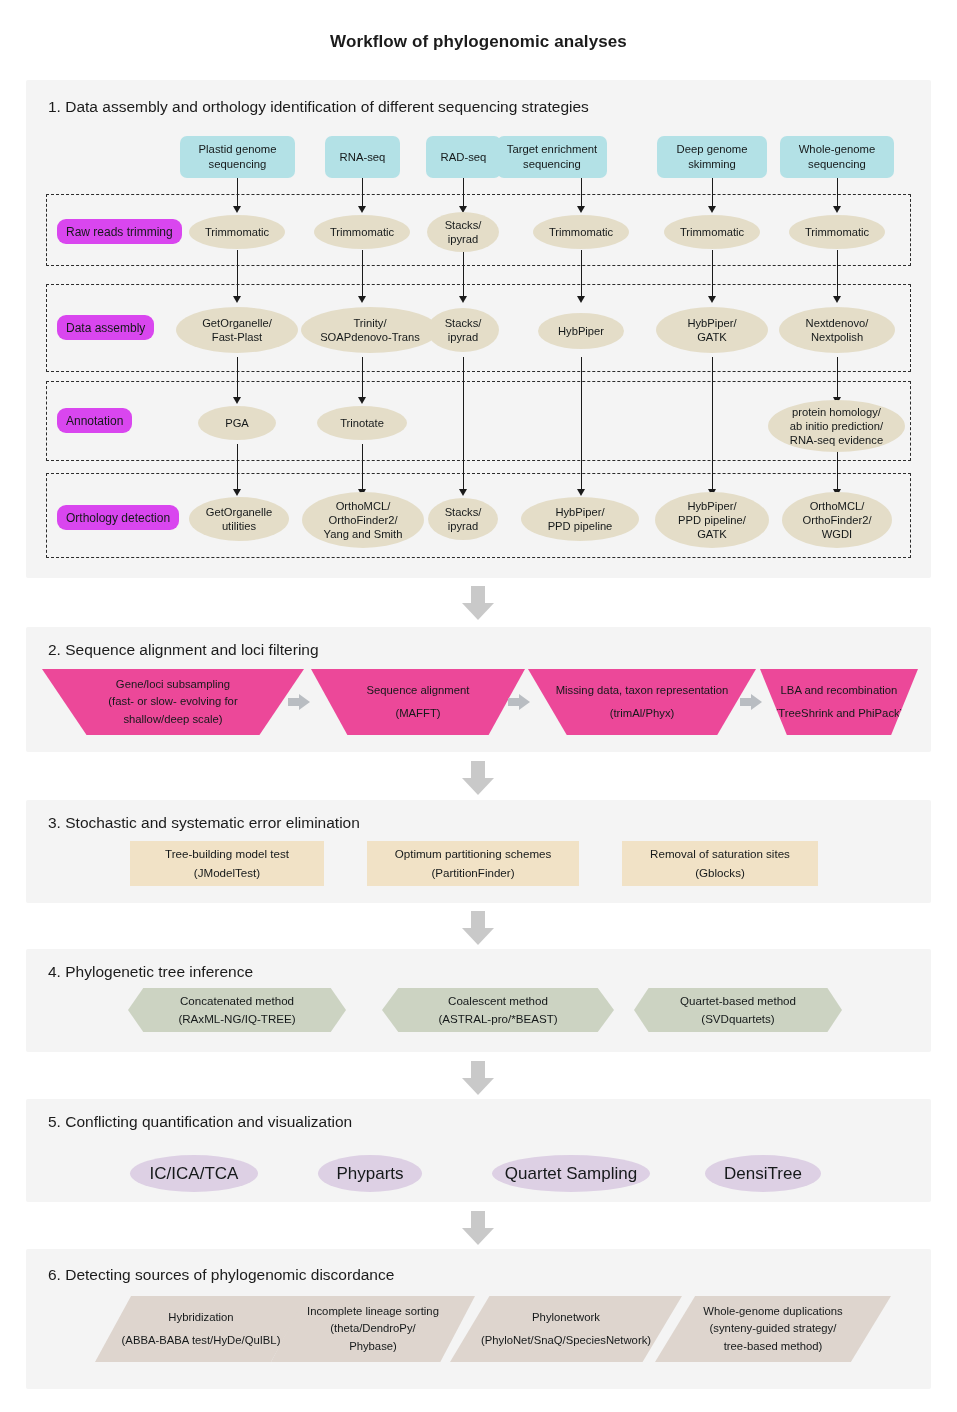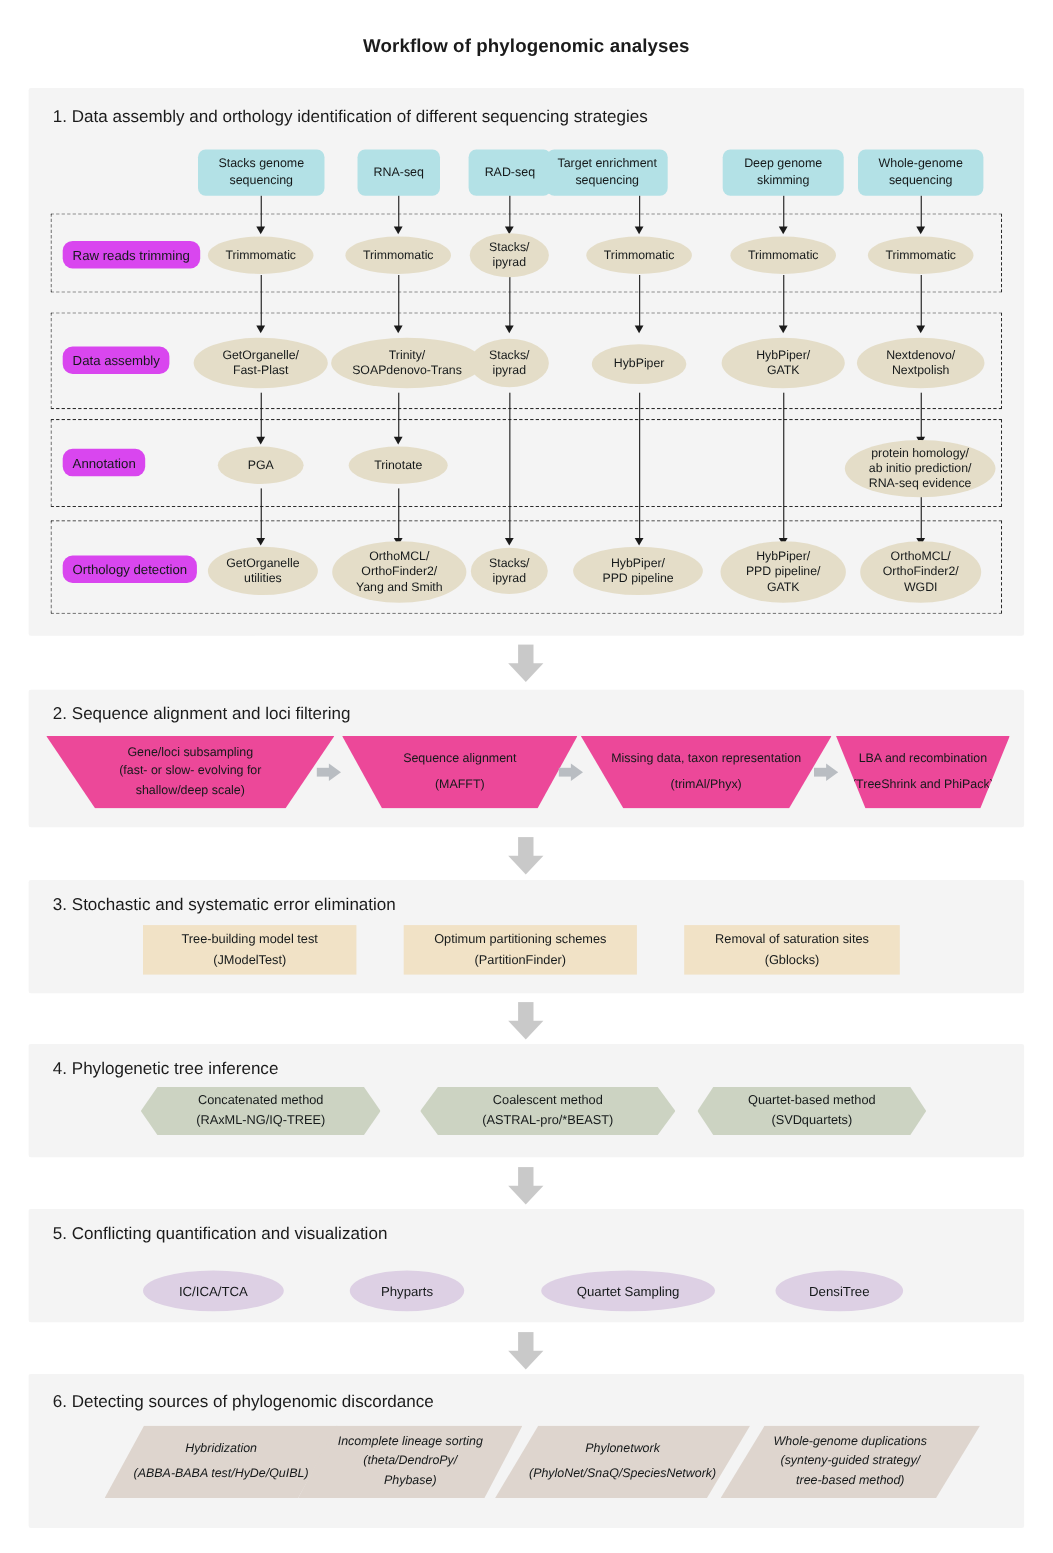--- a/index.html
+++ b/index.html
@@ -125,21 +125,21 @@
     display: flex;
     align-items: center;
     justify-content: center;
     text-align: center;
     font-size: 11.3px;
     color: #15191a;
     line-height: 1.55;
     padding: 0 12px;
   }
   .trap.blue { background: #ec4899; clip-path: polygon(0% 0%, 100% 0%, 83% 100%, 17% 100%); }
-  .trap.beige { background: #ded5ce; clip-path: polygon(17% 0%, 100% 0%, 83% 100%, 0% 100%); font-style: italic; }
+  .trap.beige { background: #ded5ce; clip-path: polygon(17% 0%, 100% 0%, 83% 100%, 0% 100%); }
 
   .small-arrow {
     position: absolute;
     width: 22px; height: 16px;
   }
   .small-arrow .s-stem {
     position: absolute;
     left: 0; top: 4px;
     width: 12px; height: 8px;
     background: #b9bdc2;
@@ -184,40 +184,40 @@
 
   
   .pellipse {
     position: absolute;
     background: #ddd0e4;
     border-radius: 50%;
     display: flex;
     align-items: center;
     justify-content: center;
     text-align: center;
-    font-size: 12px;
+    font-size: 17px;
     color: #15191a;
   }
 
   .line2 { display: block; }
 </style>
 </head>
 <body>
 
 <div id="page">
 
   <div class="main-title">Workflow of phylogenomic analyses</div>
 
   <div class="panel" style="left:26px; top:80px; width:905px; height:498px;">
     <div class="panel-title" style="top:18px; left:22px;">1. Data assembly and orthology identification of different sequencing strategies</div>
   </div>
 
   <div class="src-box" style="left:180px; top:136px; width:115px; height:42px;">
     <span>
-      <span class="line2">Stacks genome</span>
+      <span class="line2">Plastid genome</span>
       <span class="line2">sequencing</span>
     </span>
   </div>
   <div class="src-box" style="left:325px; top:136px; width:75px; height:42px;justify-content:center;">
     <span>
       <span class="line2">RNA-seq</span>
     </span>
   </div>
   <div class="src-box" style="left:426px; top:136px; width:75px; height:42px;">
     <span>

